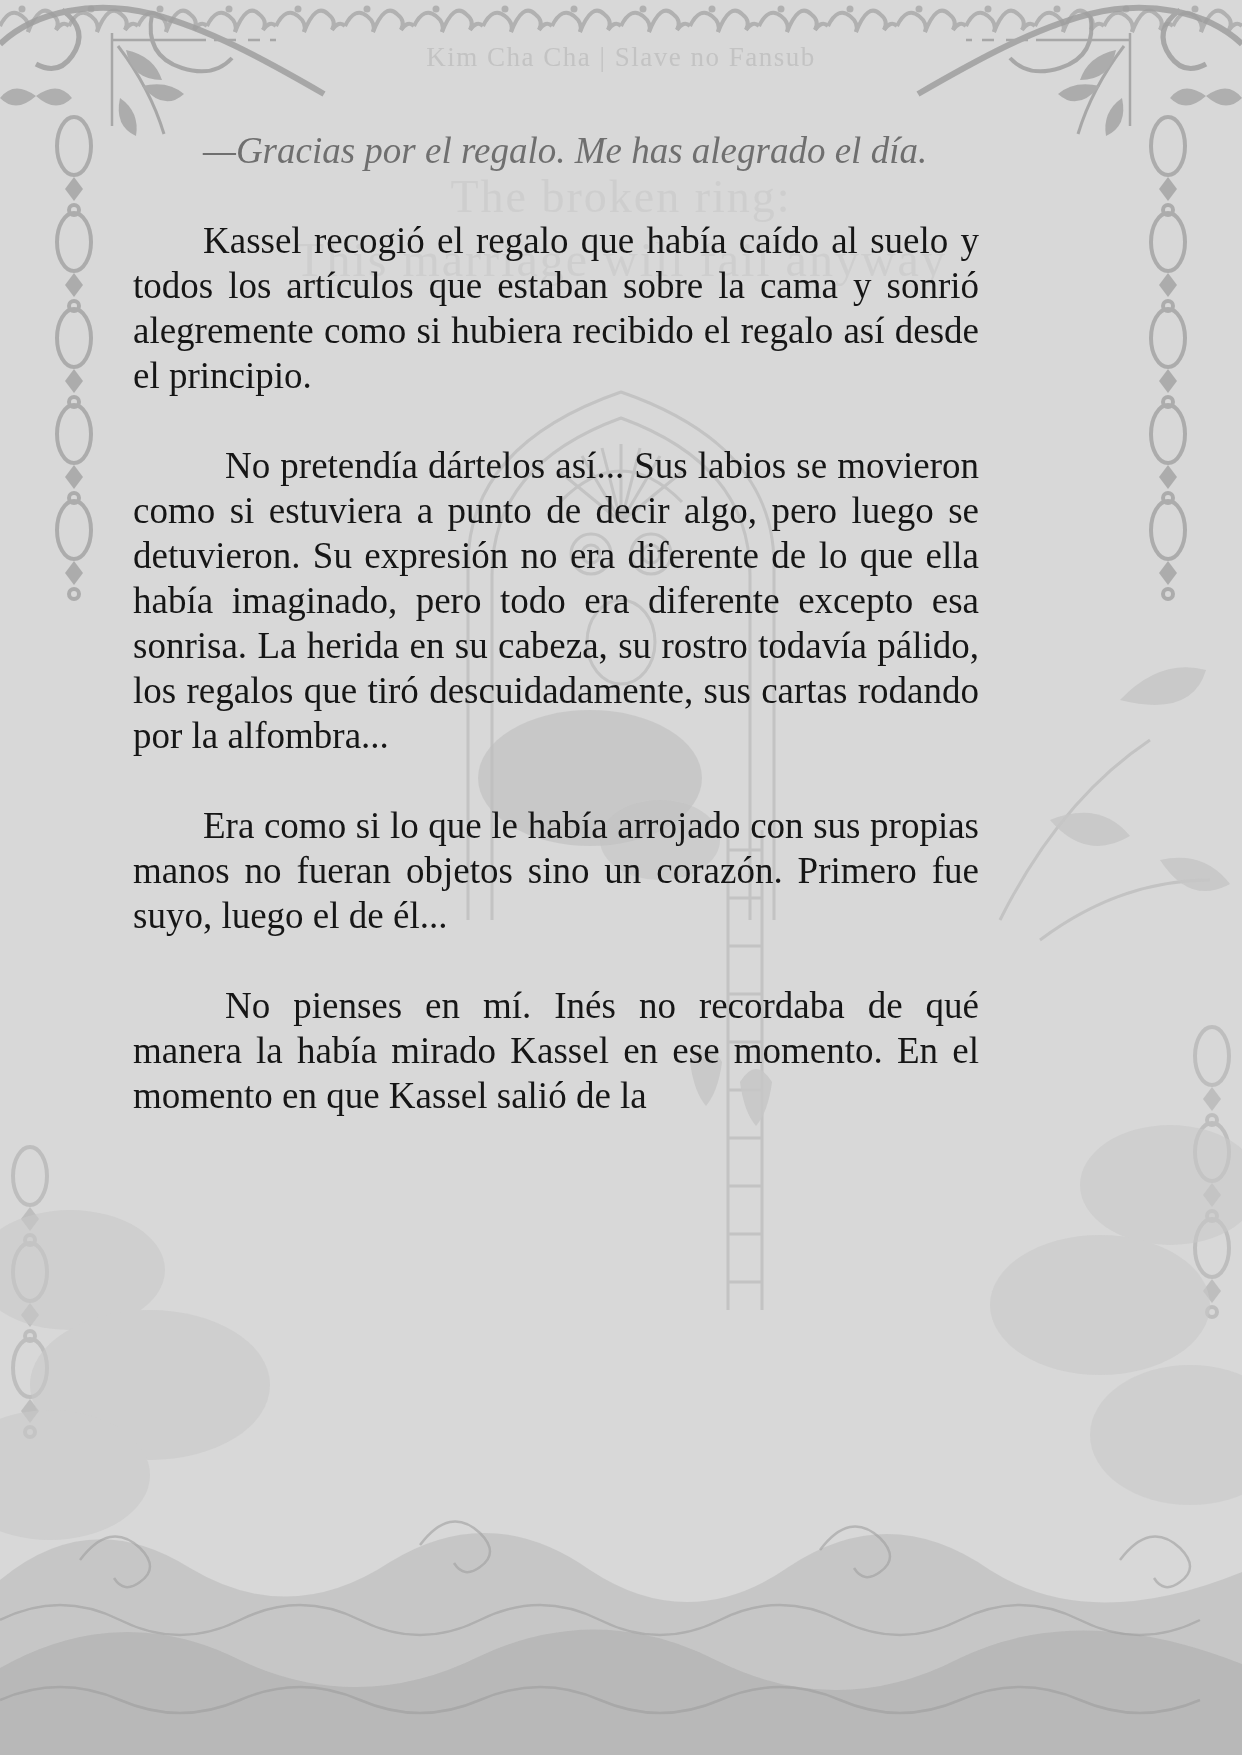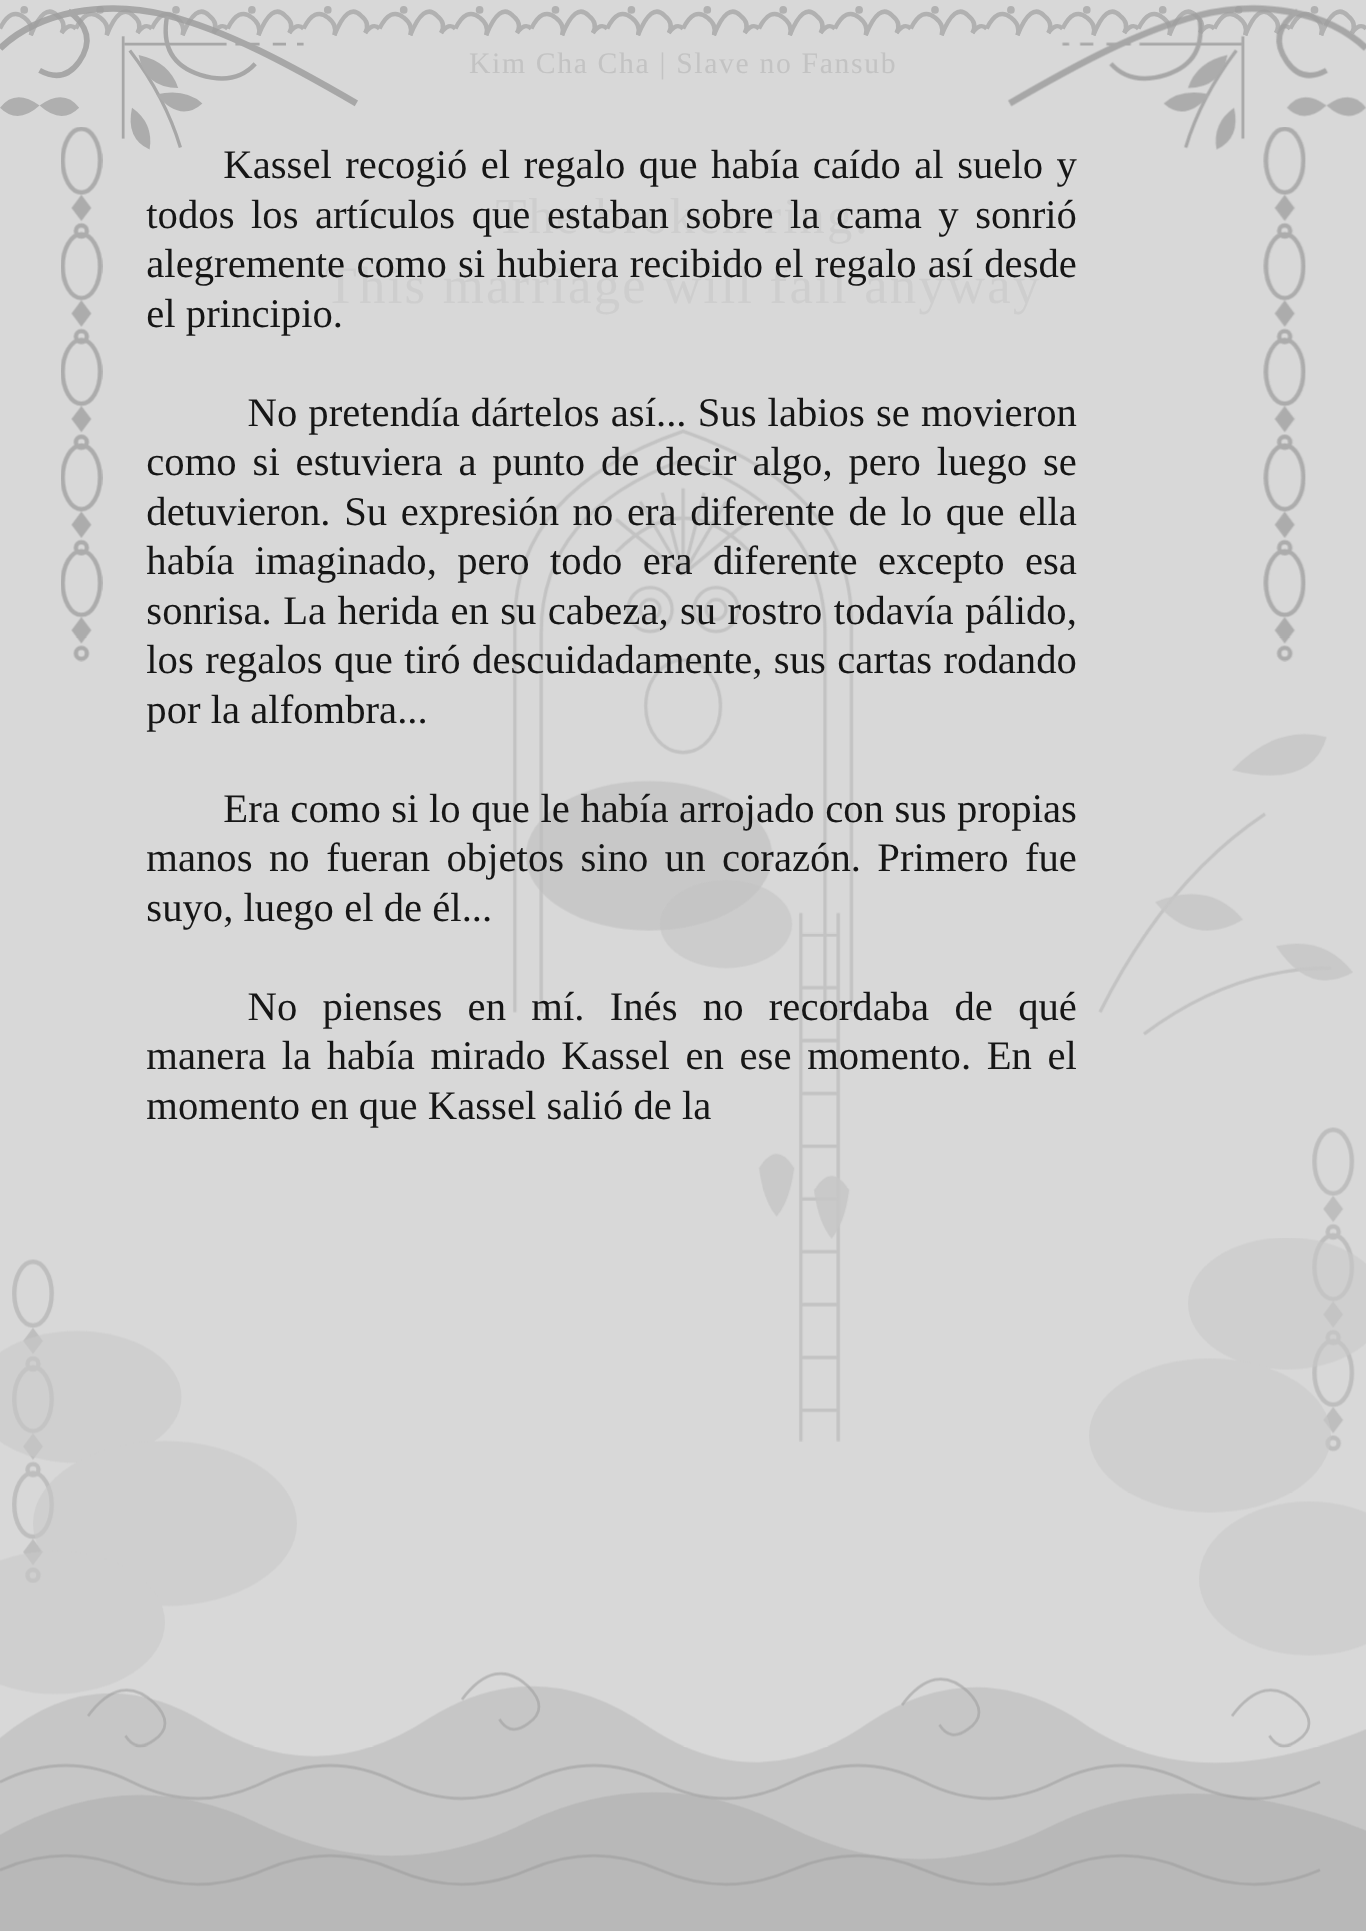--- a/index.html
+++ b/index.html
@@ -162,19 +162,20 @@
       </g>
     </g>
   </svg>
 
   <div class="wm wm-1">The broken ring:</div>
   <div class="wm wm-2">This marriage will fail anyway</div>
 
   <div class="header-credit">Kim Cha Cha | Slave no Fansub</div>
 
   <div class="text-column">
+      <p><span class="seg-dialogue">—Gracias por el regalo. Me has alegrado el día.</span></p>
       <p><span class="seg-normal">Kassel recogió el regalo que había caído al suelo y todos los artículos que estaban sobre la cama y sonrió alegremente como si hubiera recibido el regalo así desde el principio.</span></p>
       <p><span class="seg-thought">No pretendía dártelos así...</span><span class="seg-normal"> Sus labios se movieron como si estuviera a punto de decir algo, pero luego se detuvieron. Su expresión no era diferente de lo que ella había imaginado, pero todo era diferente excepto esa sonrisa. La herida en su cabeza, su rostro todavía pálido, los regalos que tiró descuidadamente, sus cartas rodando por la alfombra...</span></p>
       <p><span class="seg-normal">Era como si lo que le había arrojado con sus propias manos no fueran objetos sino un corazón. Primero fue suyo, luego el de él...</span></p>
       <p><span class="seg-thought">No pienses en mí.</span><span class="seg-normal"> Inés no recordaba de qué manera la había mirado Kassel en ese momento. En el momento en que Kassel salió de la</span></p>
     </div>
 
 </div>
 
 </body></html>

